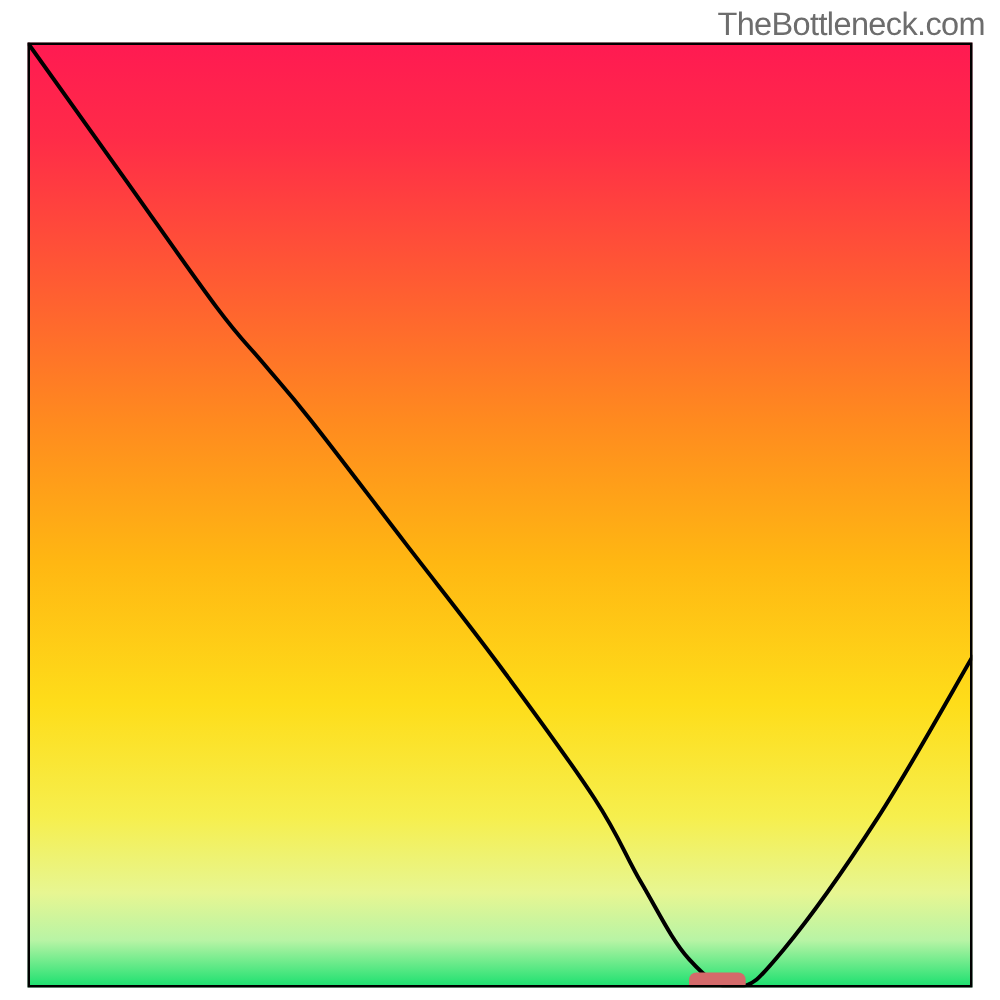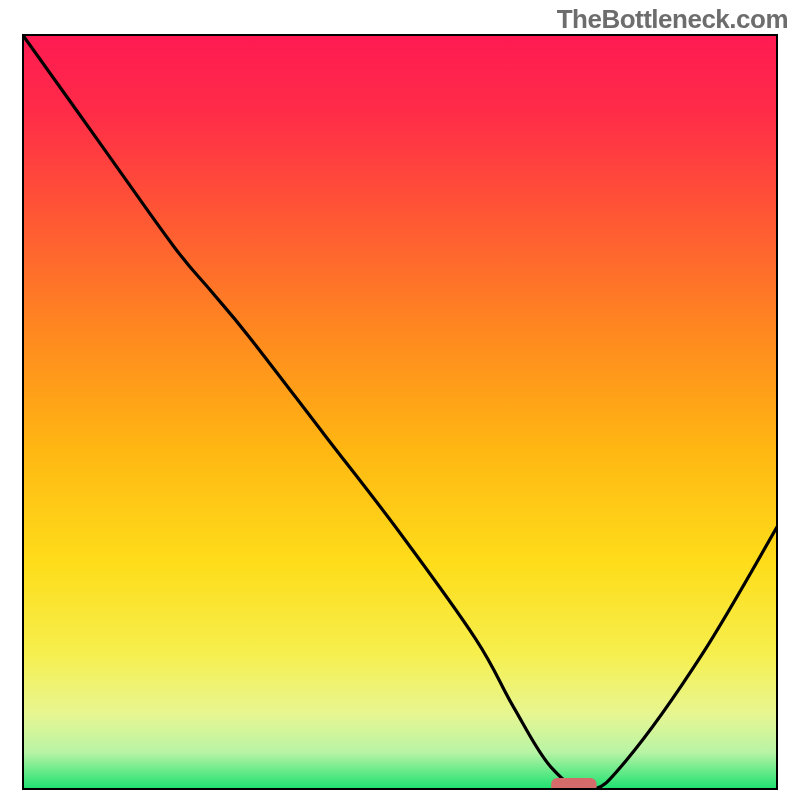--- a/index.html
+++ b/index.html
@@ -14,21 +14,21 @@
   .frame {
     position: relative;
     width: 800px;
     height: 800px;
   }
   .watermark {
     position: absolute;
     top: 4px;
     right: 12px;
     font-size: 26px;
-    font-weight: 700;
+    font-weight: 400;
     color: #6d6d6d;
     z-index: 10;
     letter-spacing: -0.5px;
   }
   .plot {
     position: absolute;
     left: 22px;
     top: 34px;
     width: 756px;
     height: 756px;

